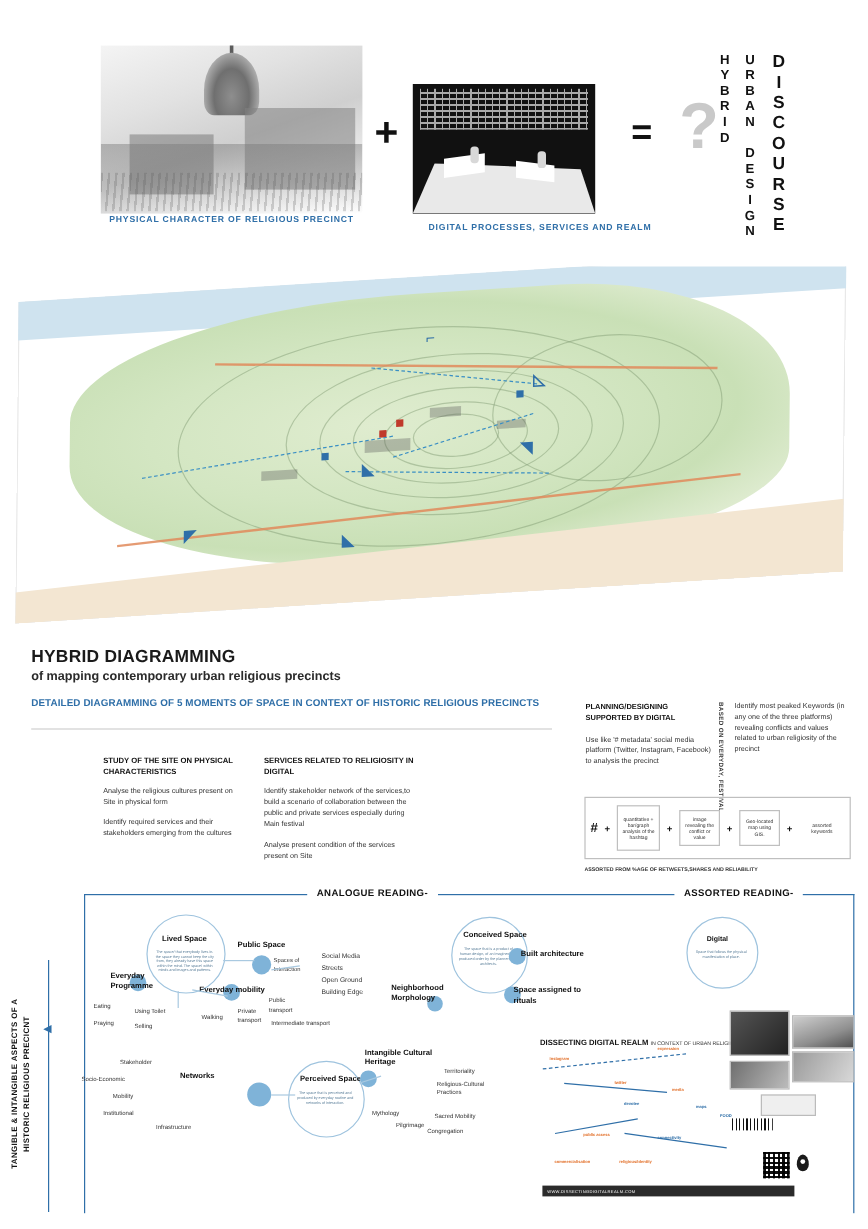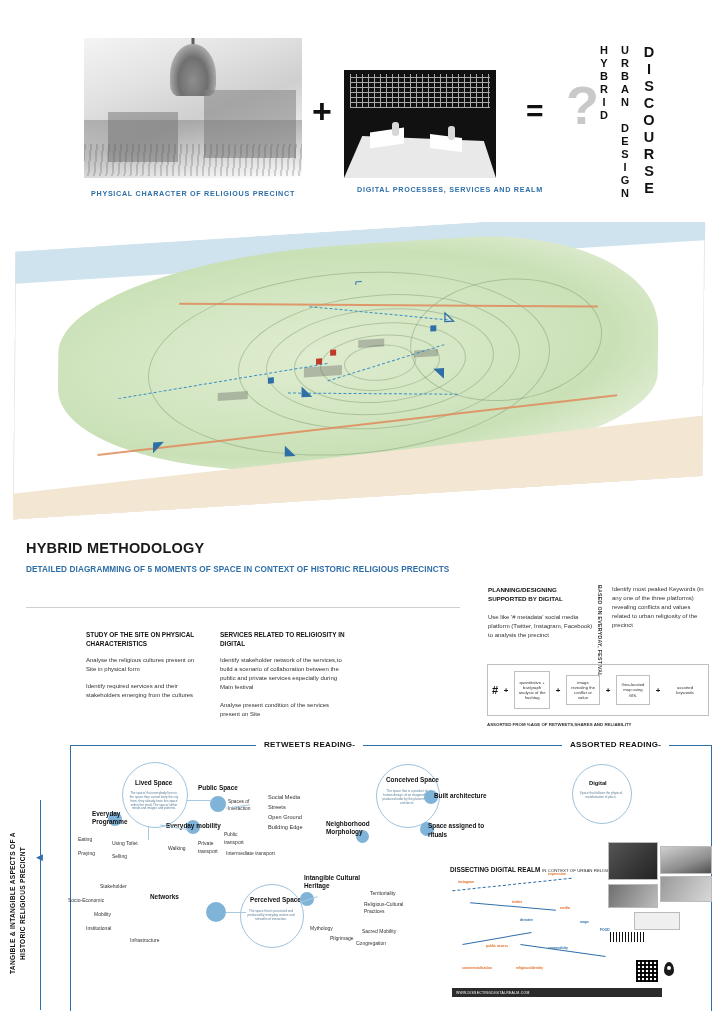--- a/index.html
+++ b/index.html
@@ -29,21 +29,21 @@
      clip-path:polygon(12% 0,92% 12%,100% 100%,0 100%);}
   .photo-right .deskA{position:absolute;left:26px;top:60px;width:34px;height:16px;background:#fff;transform:skewY(-8deg);}
   .photo-right .deskB{position:absolute;left:86px;top:66px;width:32px;height:14px;background:#fff;transform:skewY(7deg);}
   .photo-right .p1{position:absolute;left:48px;top:52px;width:7px;height:14px;background:#d8d8d8;border-radius:3px;}
   .photo-right .p2{position:absolute;left:104px;top:56px;width:7px;height:14px;background:#d8d8d8;border-radius:3px;}
 
   .op-plus{position:absolute;left:312px;top:94px;font-size:34px;color:#111;font-weight:700;line-height:1;}
   .op-eq{position:absolute;left:526px;top:96px;font-size:30px;color:#111;font-weight:700;line-height:1;}
 
   .cap{position:absolute;font-size:7.2px;letter-spacing:.7px;color:#2f6fa8;font-weight:700;text-align:center;}
-  .cap.left{left:60px;top:189px;width:266px;}
+  .cap.left{left:60px;top:178px;width:266px;}
   .cap.right{left:330px;top:185px;width:240px;}
 
   .qmark{position:absolute;left:566px;top:78px;font-size:54px;color:#c9c9c9;font-weight:700;line-height:1;}
   .vert-word{position:absolute;writing-mode:vertical-rl;text-orientation:upright;letter-spacing:1px;font-weight:700;color:#111;}
   .vw1{left:598px;top:44px;font-size:11px;}
   .vw2{left:619px;top:44px;font-size:11px;}
   .vw3{left:641px;top:44px;font-size:14.5px;}
 
   
   .map-wrap{position:absolute;left:0;top:222px;width:723px;height:300px;overflow:hidden;}
@@ -196,21 +196,22 @@
       <div class="arrow" style="left:430px;top:84px;">◺</div>
       <div class="arrow" style="left:288px;top:150px;">◣</div>
       <div class="arrow" style="left:140px;top:196px;">◤</div>
       <div class="arrow" style="left:272px;top:208px;">◣</div>
       <div class="arrow" style="left:420px;top:140px;">◥</div>
     </div>
 
   </div>
 
   <div class="meth">
-    <h1>HYBRID METHODOLOGY</h1>
+    <h1>HYBRID DIAGRAMMING</h1>
+    <h2>of mapping contemporary urban religious precincts</h2>
     <div class="sub">DETAILED DIAGRAMMING OF 5 MOMENTS OF SPACE IN CONTEXT OF HISTORIC RELIGIOUS PRECINCTS</div>
   </div>
   <div class="rule"></div>
 
   <div class="col c1">
     <div class="h">STUDY OF THE SITE ON PHYSICAL CHARACTERISTICS</div>
     <p>Analyse the religious cultures present on Site in physical form</p>
     <p>Identify required services and their stakeholders emerging from the cultures</p>
   </div>
 
@@ -236,21 +237,21 @@
     <span class="op">+</span>
     <span class="cell" style="width:34px;height:30px">image revealing the conflict or value</span>
     <span class="op">+</span>
     <span class="cell" style="width:34px;height:30px">Geo-located map using GIS.</span>
     <span class="op">+</span>
     <span class="cell" style="width:38px;height:26px;border:none">assorted keywords</span>
   </div>
   <div class="eqnote">ASSORTED FROM %AGE OF RETWEETS,SHARES AND RELIABILITY</div>
 
   <div class="read-frame"></div>
-  <div class="read-lbl lbl-an">RETWEETS READING-</div>
+  <div class="read-lbl lbl-an">ANALOGUE READING-</div>
   <div class="read-lbl lbl-di">ASSORTED READING-</div>
 
   <div class="vtitle">TANGIBLE &amp; INTANGIBLE ASPECTS OF A HISTORIC RELIGIOUS PRECICNT</div>
   <div class="vaxis"></div>
   <div class="vaxis-arrow">◀</div>
 
   <div class="circ" style="left:122px;top:762px;width:64px;height:64px;"></div>
   <div class="node-lbl" style="left:135px;top:779px;">Lived Space</div>
   <div class="micro" style="left:128px;top:792px;width:52px;">The space/ that everybody lives in. the space they cannot keep the city from, they already have this space within the mind. The space/ within minds and images and patterns.</div>
 

